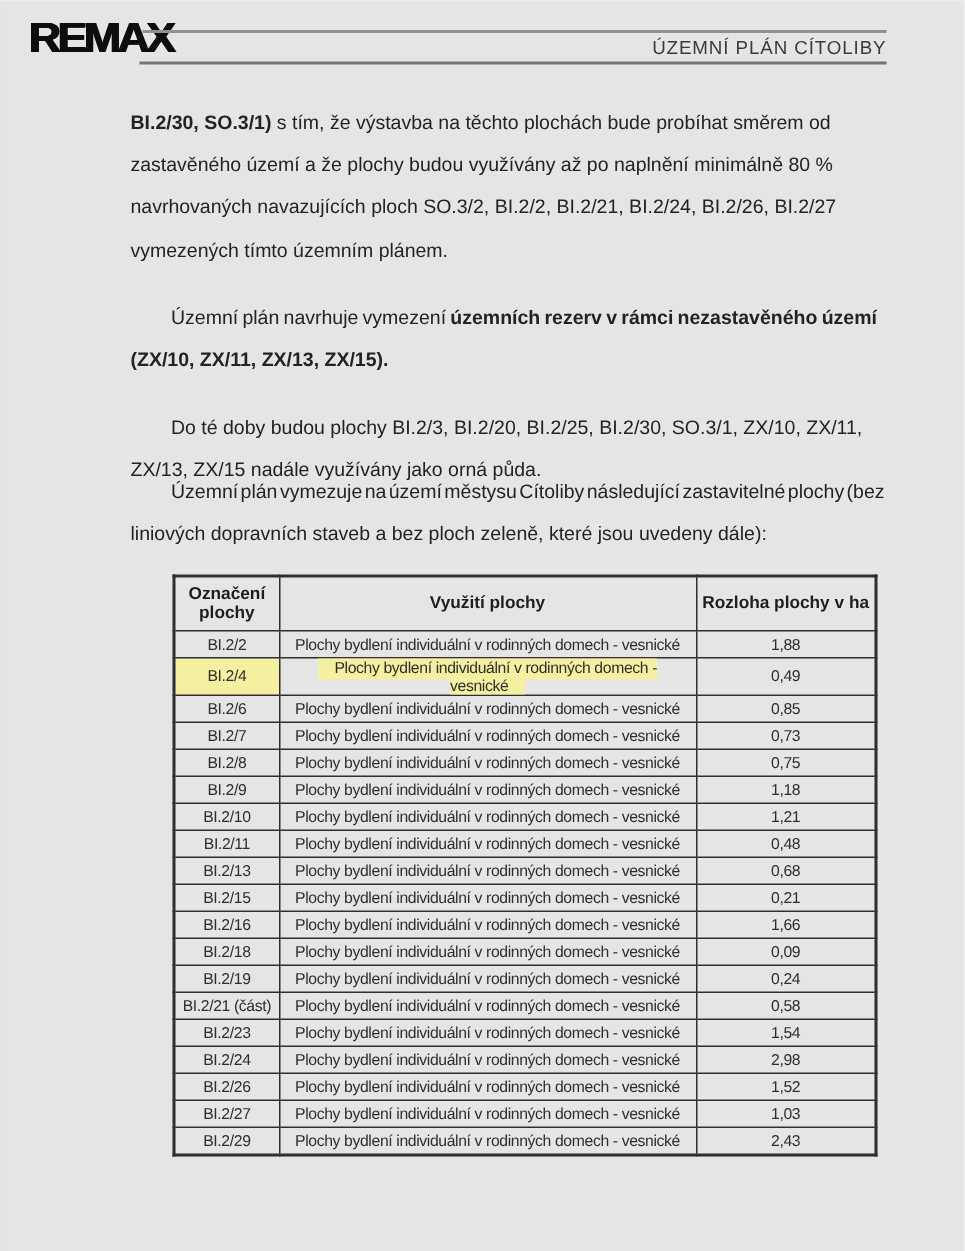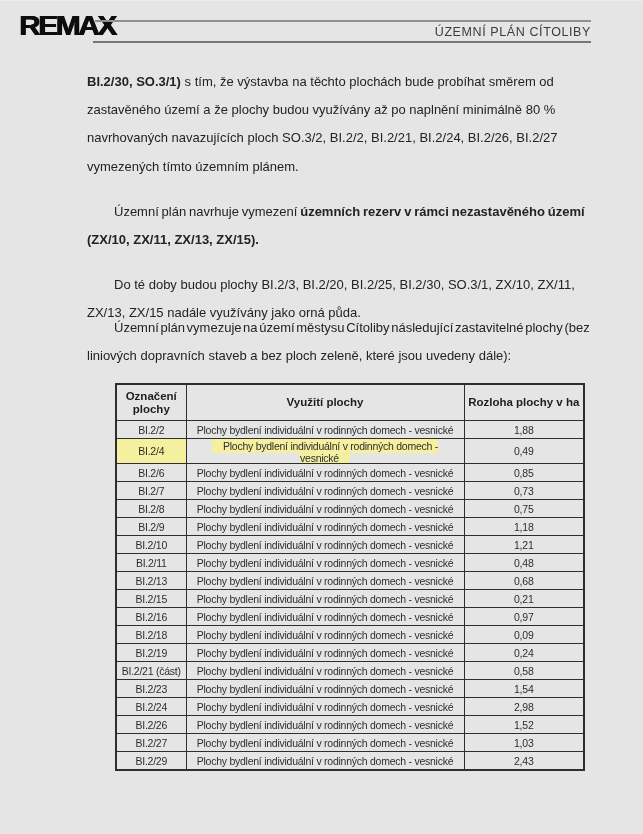--- a/index.html
+++ b/index.html
@@ -133,21 +133,21 @@
           <td>0,68</td>
         </tr>
         <tr>
           <td>BI.2/15</td>
           <td><span>Plochy bydlení individuální v rodinných domech - vesnické</span></td>
           <td>0,21</td>
         </tr>
         <tr>
           <td>BI.2/16</td>
           <td><span>Plochy bydlení individuální v rodinných domech - vesnické</span></td>
-          <td>0,97</td>
+          <td>1,66</td>
         </tr>
         <tr>
           <td>BI.2/18</td>
           <td><span>Plochy bydlení individuální v rodinných domech - vesnické</span></td>
           <td>0,09</td>
         </tr>
         <tr>
           <td>BI.2/19</td>
           <td><span>Plochy bydlení individuální v rodinných domech - vesnické</span></td>
           <td>0,24</td>

